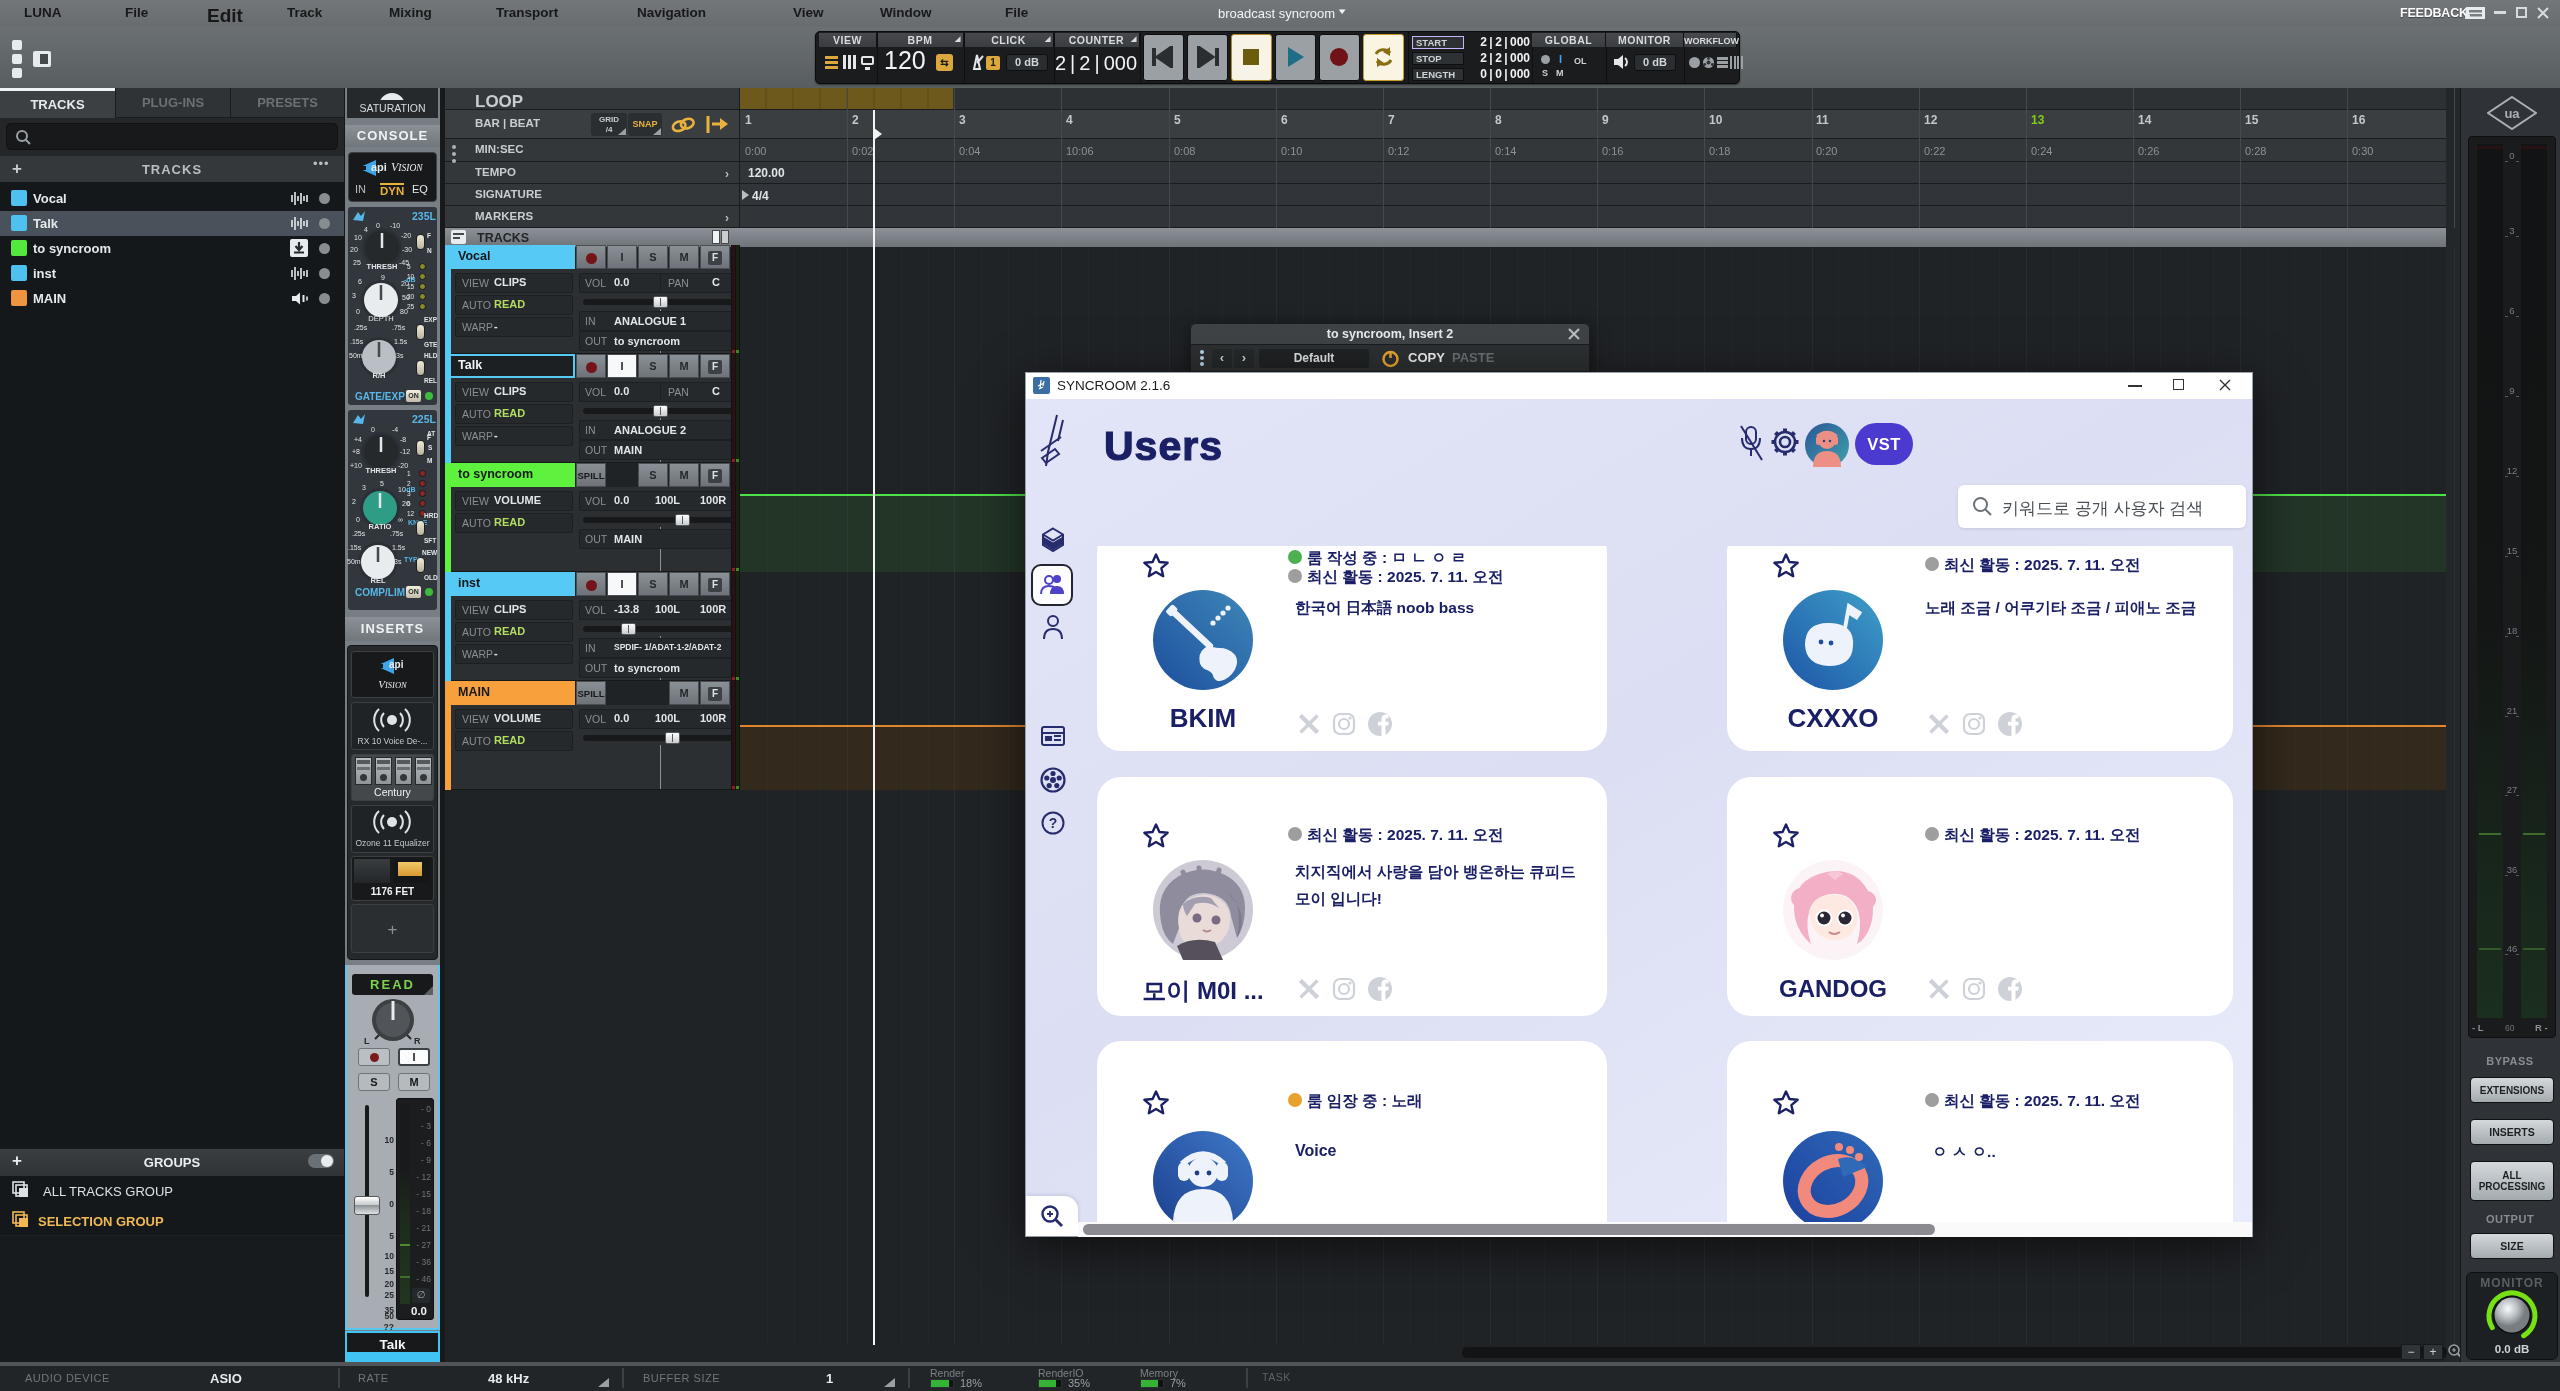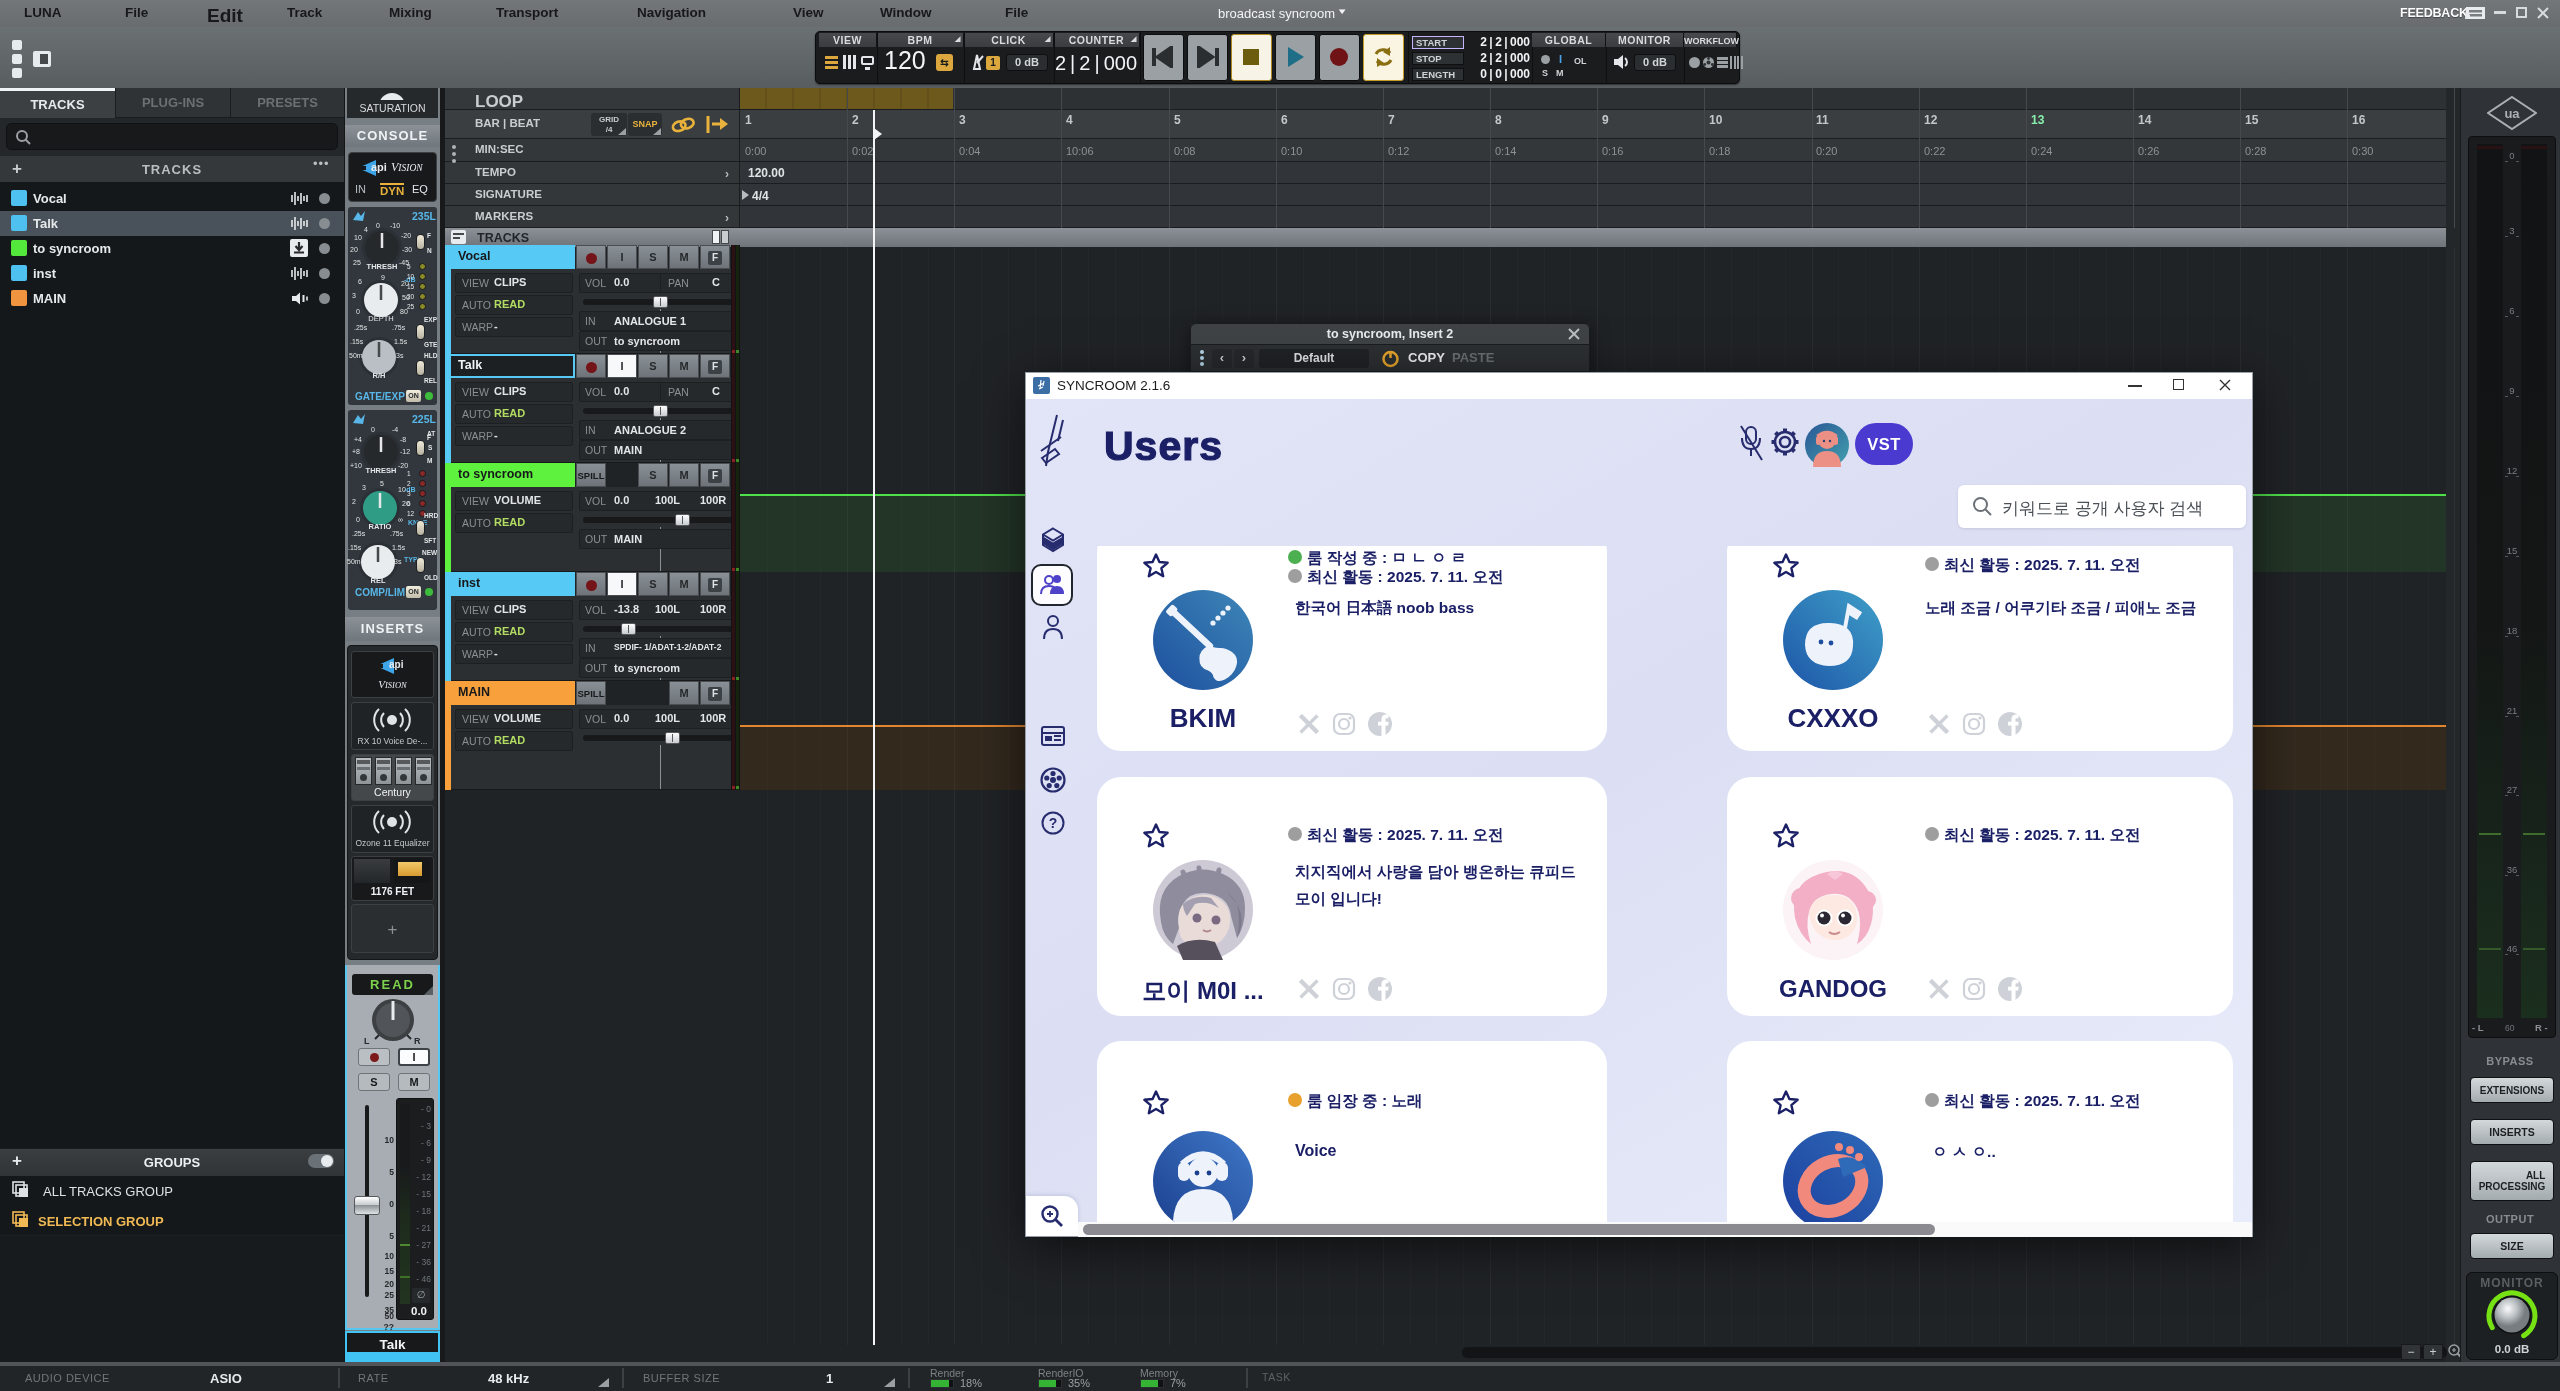--- a/index.html
+++ b/index.html
@@ -542,21 +542,21 @@
 <div class="a" style="left:1495px;top:113px;font-size:12px;font-weight:bold;color:#c3c7ca">8</div>
 <div class="a" style="left:1495px;top:145px;font-size:11px;color:#8d9296">0:14</div>
 <div class="a" style="left:1602px;top:113px;font-size:12px;font-weight:bold;color:#c3c7ca">9</div>
 <div class="a" style="left:1602px;top:145px;font-size:11px;color:#8d9296">0:16</div>
 <div class="a" style="left:1709px;top:113px;font-size:12px;font-weight:bold;color:#c3c7ca">10</div>
 <div class="a" style="left:1709px;top:145px;font-size:11px;color:#8d9296">0:18</div>
 <div class="a" style="left:1816px;top:113px;font-size:12px;font-weight:bold;color:#c3c7ca">11</div>
 <div class="a" style="left:1816px;top:145px;font-size:11px;color:#8d9296">0:20</div>
 <div class="a" style="left:1924px;top:113px;font-size:12px;font-weight:bold;color:#c3c7ca">12</div>
 <div class="a" style="left:1924px;top:145px;font-size:11px;color:#8d9296">0:22</div>
-<div class="a" style="left:2031px;top:113px;font-size:12px;font-weight:bold;color:#86efac">13</div>
+<div class="a" style="left:2031px;top:113px;font-size:12px;font-weight:bold;color:#84cc16">13</div>
 <div class="a" style="left:2031px;top:145px;font-size:11px;color:#8d9296">0:24</div>
 <div class="a" style="left:2138px;top:113px;font-size:12px;font-weight:bold;color:#c3c7ca">14</div>
 <div class="a" style="left:2138px;top:145px;font-size:11px;color:#8d9296">0:26</div>
 <div class="a" style="left:2245px;top:113px;font-size:12px;font-weight:bold;color:#c3c7ca">15</div>
 <div class="a" style="left:2245px;top:145px;font-size:11px;color:#8d9296">0:28</div>
 <div class="a" style="left:2352px;top:113px;font-size:12px;font-weight:bold;color:#c3c7ca">16</div>
 <div class="a" style="left:2352px;top:145px;font-size:11px;color:#8d9296">0:30</div>
 <div class="a" style="left:847px;top:88px;width:1px;height:140px;background:#45494d"></div>
 <div class="a" style="left:954px;top:88px;width:1px;height:140px;background:#45494d"></div>
 <div class="a" style="left:1061px;top:88px;width:1px;height:140px;background:#45494d"></div>
@@ -910,21 +910,21 @@
 <div class="a" style="left:2516px;top:875px;width:3px;height:1px;background:#55595d"></div>
 <div class="a" style="left:2495px;top:943px;width:34px;font-size:9.5px;color:#787e82;text-align:center">46</div>
 <div class="a" style="left:2505px;top:954px;width:3px;height:1px;background:#55595d"></div>
 <div class="a" style="left:2516px;top:954px;width:3px;height:1px;background:#55595d"></div>
 <div class="a" style="left:2472px;top:1022px;font-size:9.5px;color:#8a9094;font-weight:bold">- L</div>
 <div class="a" style="left:2505px;top:1023px;font-size:8.5px;color:#6f7579">60</div>
 <div class="a" style="left:2535px;top:1022px;font-size:9.5px;color:#8a9094;font-weight:bold">R -</div>
 <div class="a" style="left:2460px;top:1055px;width:100px;font-size:11px;font-weight:bold;color:#878d91;letter-spacing:.5px;text-align:center">BYPASS</div>
 <div class="a" style="left:2470px;top:1077px;width:84px;height:26px;background:linear-gradient(#d3d8db,#a4abaf);border:1px solid #0e1012;border-radius:4px;color:#1c2023;font-size:10px;font-weight:bold;display:flex;align-items:center;justify-content:center;text-align:center">EXTENSIONS</div>
 <div class="a" style="left:2470px;top:1119px;width:84px;height:26px;background:linear-gradient(#d3d8db,#a4abaf);border:1px solid #0e1012;border-radius:4px;color:#1c2023;font-size:10.5px;font-weight:bold;display:flex;align-items:center;justify-content:center;text-align:center">INSERTS</div>
-<div class="a" style="left:2470px;top:1161px;width:84px;height:40px;background:linear-gradient(#d3d8db,#a4abaf);border:1px solid #0e1012;border-radius:4px;color:#1c2023;font-size:10px;font-weight:bold;display:flex;align-items:center;justify-content:center;text-align:right">ALL<br>PROCESSING</div>
+<div class="a" style="left:2470px;top:1161px;width:84px;height:40px;background:linear-gradient(#d3d8db,#a4abaf);border:1px solid #0e1012;border-radius:4px;color:#1c2023;font-size:10px;font-weight:bold;display:flex;align-items:center;justify-content:center;text-align:center">ALL<br>PROCESSING</div>
 <div class="a" style="left:2460px;top:1213px;width:100px;font-size:11px;font-weight:bold;color:#878d91;letter-spacing:.5px;text-align:center">OUTPUT</div>
 <div class="a" style="left:2470px;top:1233px;width:84px;height:26px;background:linear-gradient(#d3d8db,#a4abaf);border:1px solid #0e1012;border-radius:4px;color:#1c2023;font-size:10.5px;font-weight:bold;display:flex;align-items:center;justify-content:center;text-align:center">SIZE</div>
 <div class="a" style="left:2466px;top:1272px;width:92px;height:88px;background:#1d2022;border:1px solid #0d0f11;border-radius:6px"></div>
 <div class="a" style="left:2466px;top:1276px;width:92px;font-size:12px;font-weight:bold;color:#595f63;letter-spacing:1px;text-align:center">MONITOR</div>
 <svg class="a" style="left:2482px;top:1286px" width="60" height="56">
 <path d="M 13.9 46.1 A 23 23 0 1 1 46.3 46.3" fill="none" stroke="#76e214" stroke-width="5" stroke-linecap="round" transform="rotate(14 30 29)"></path>
 <circle cx="30" cy="29" r="19" fill="#0e1012"></circle>
 <circle cx="30" cy="29" r="17.5" fill="url(#kn)"></circle>
 <defs>
       <radialGradient id="kn" cx="38%" cy="32%">

